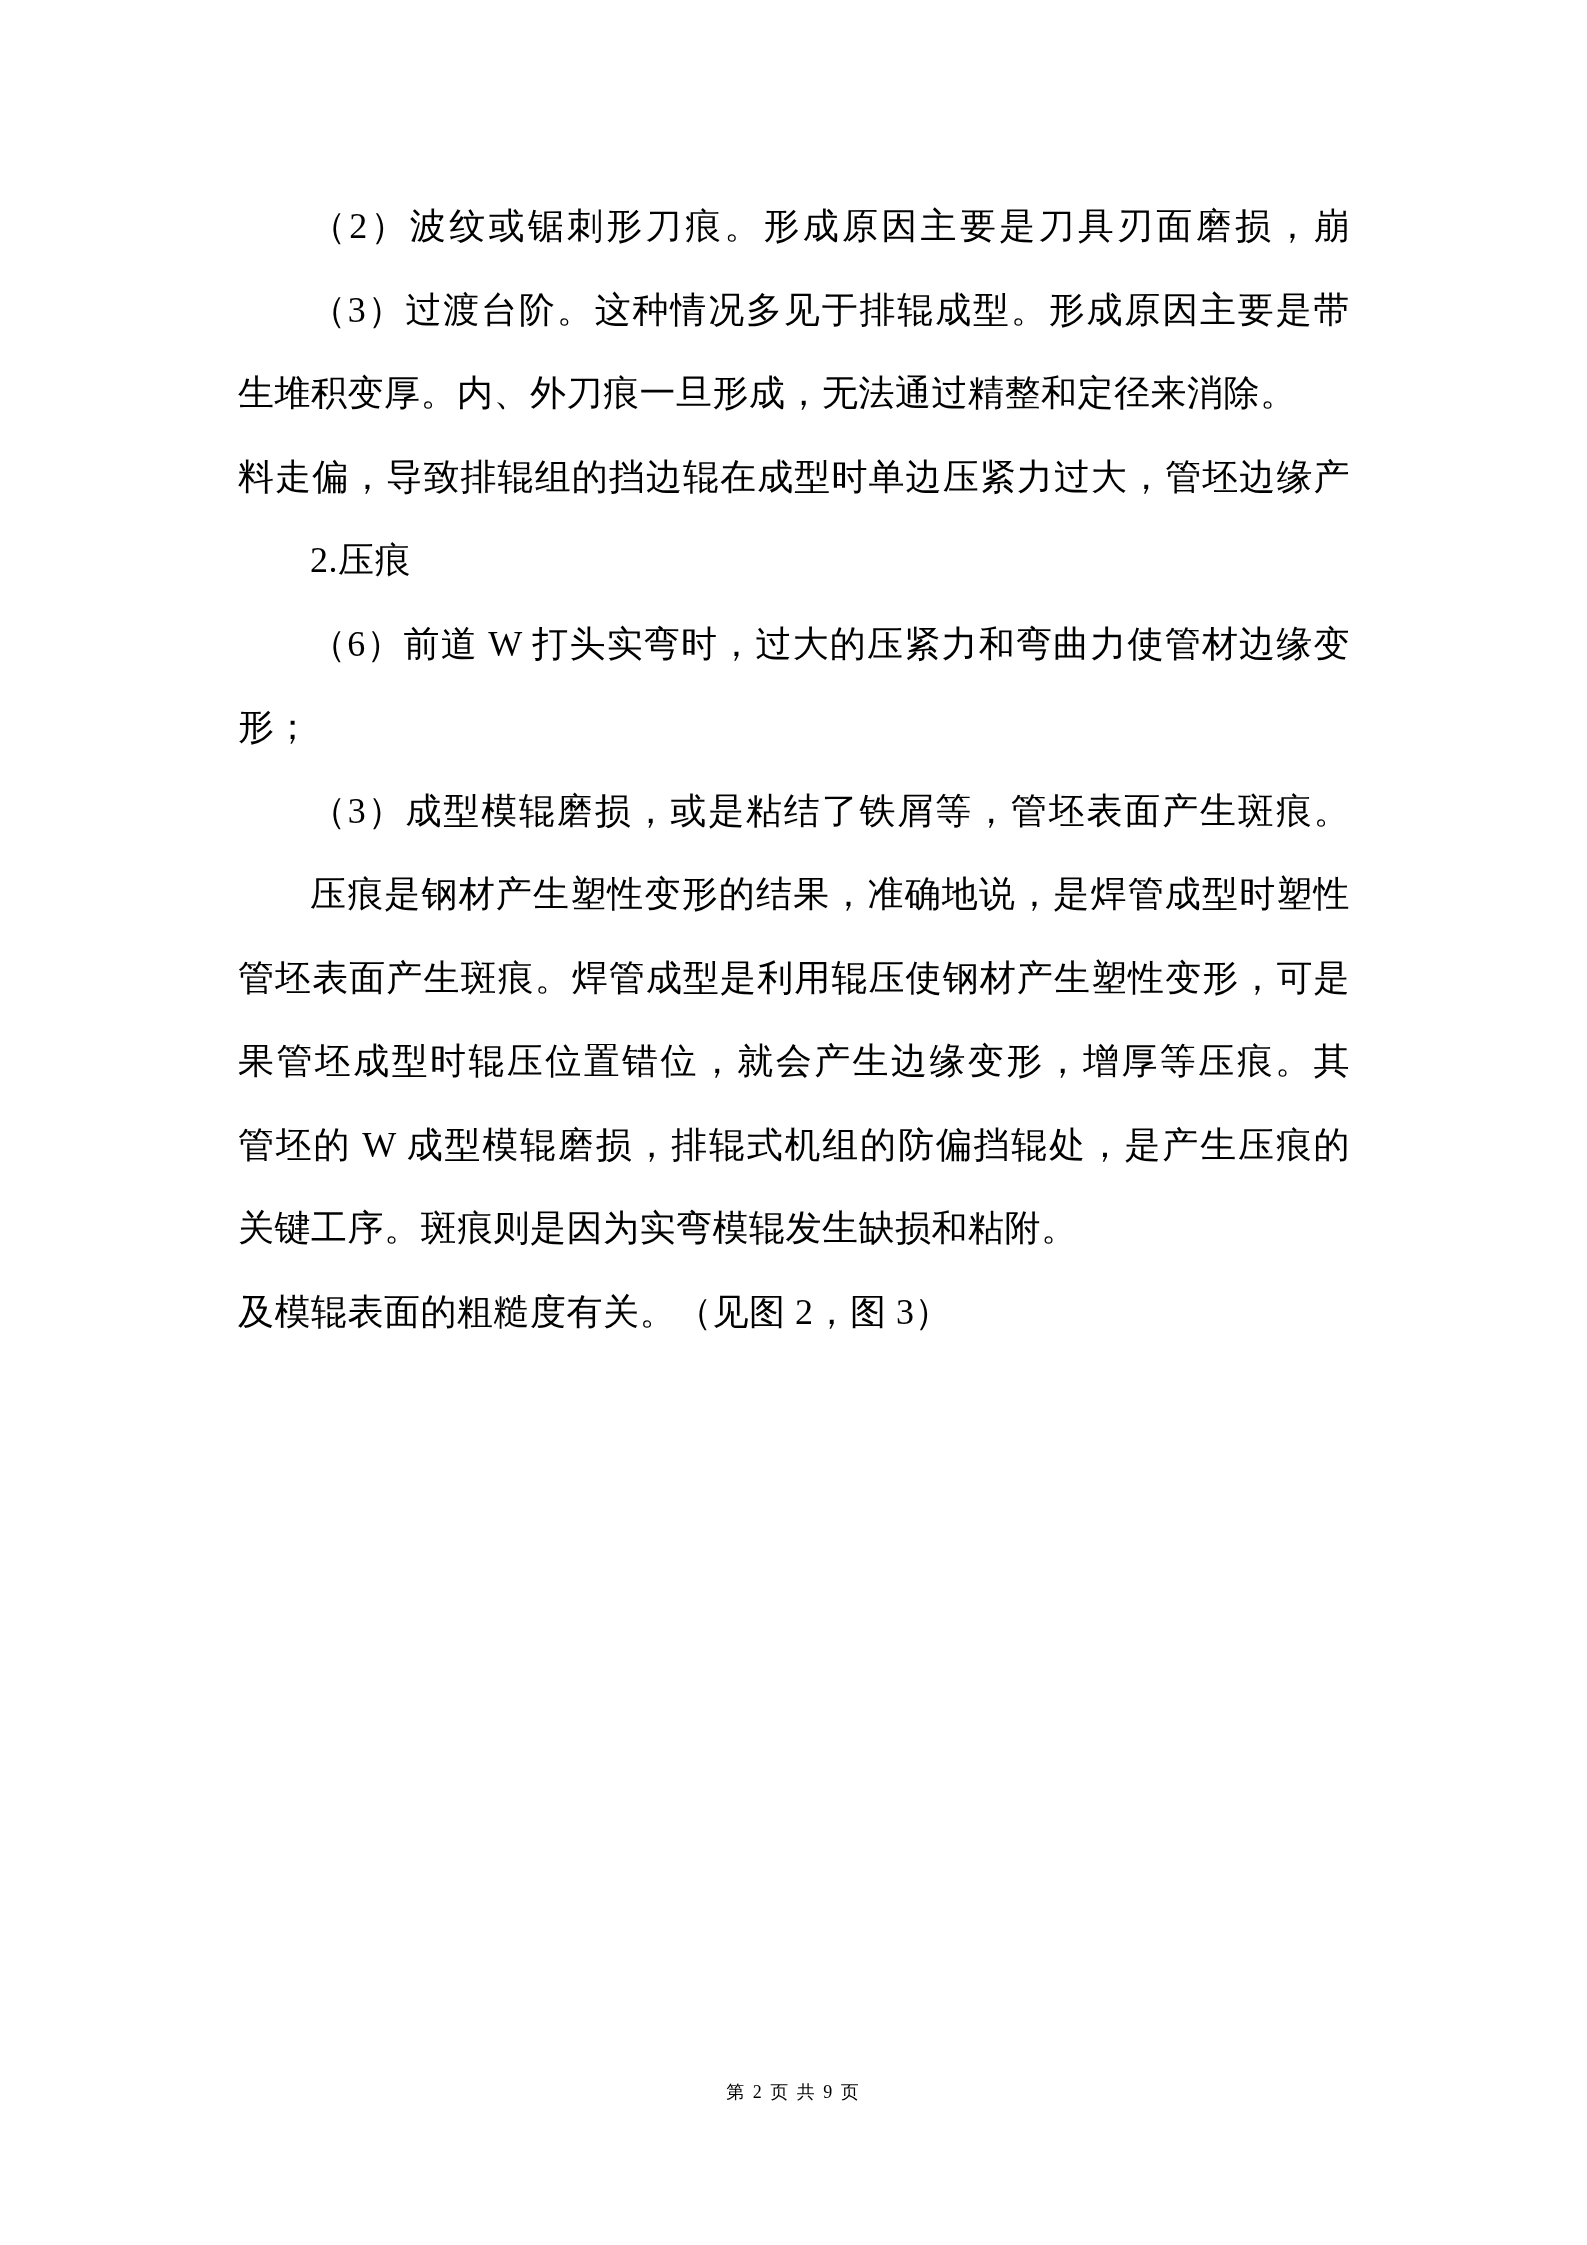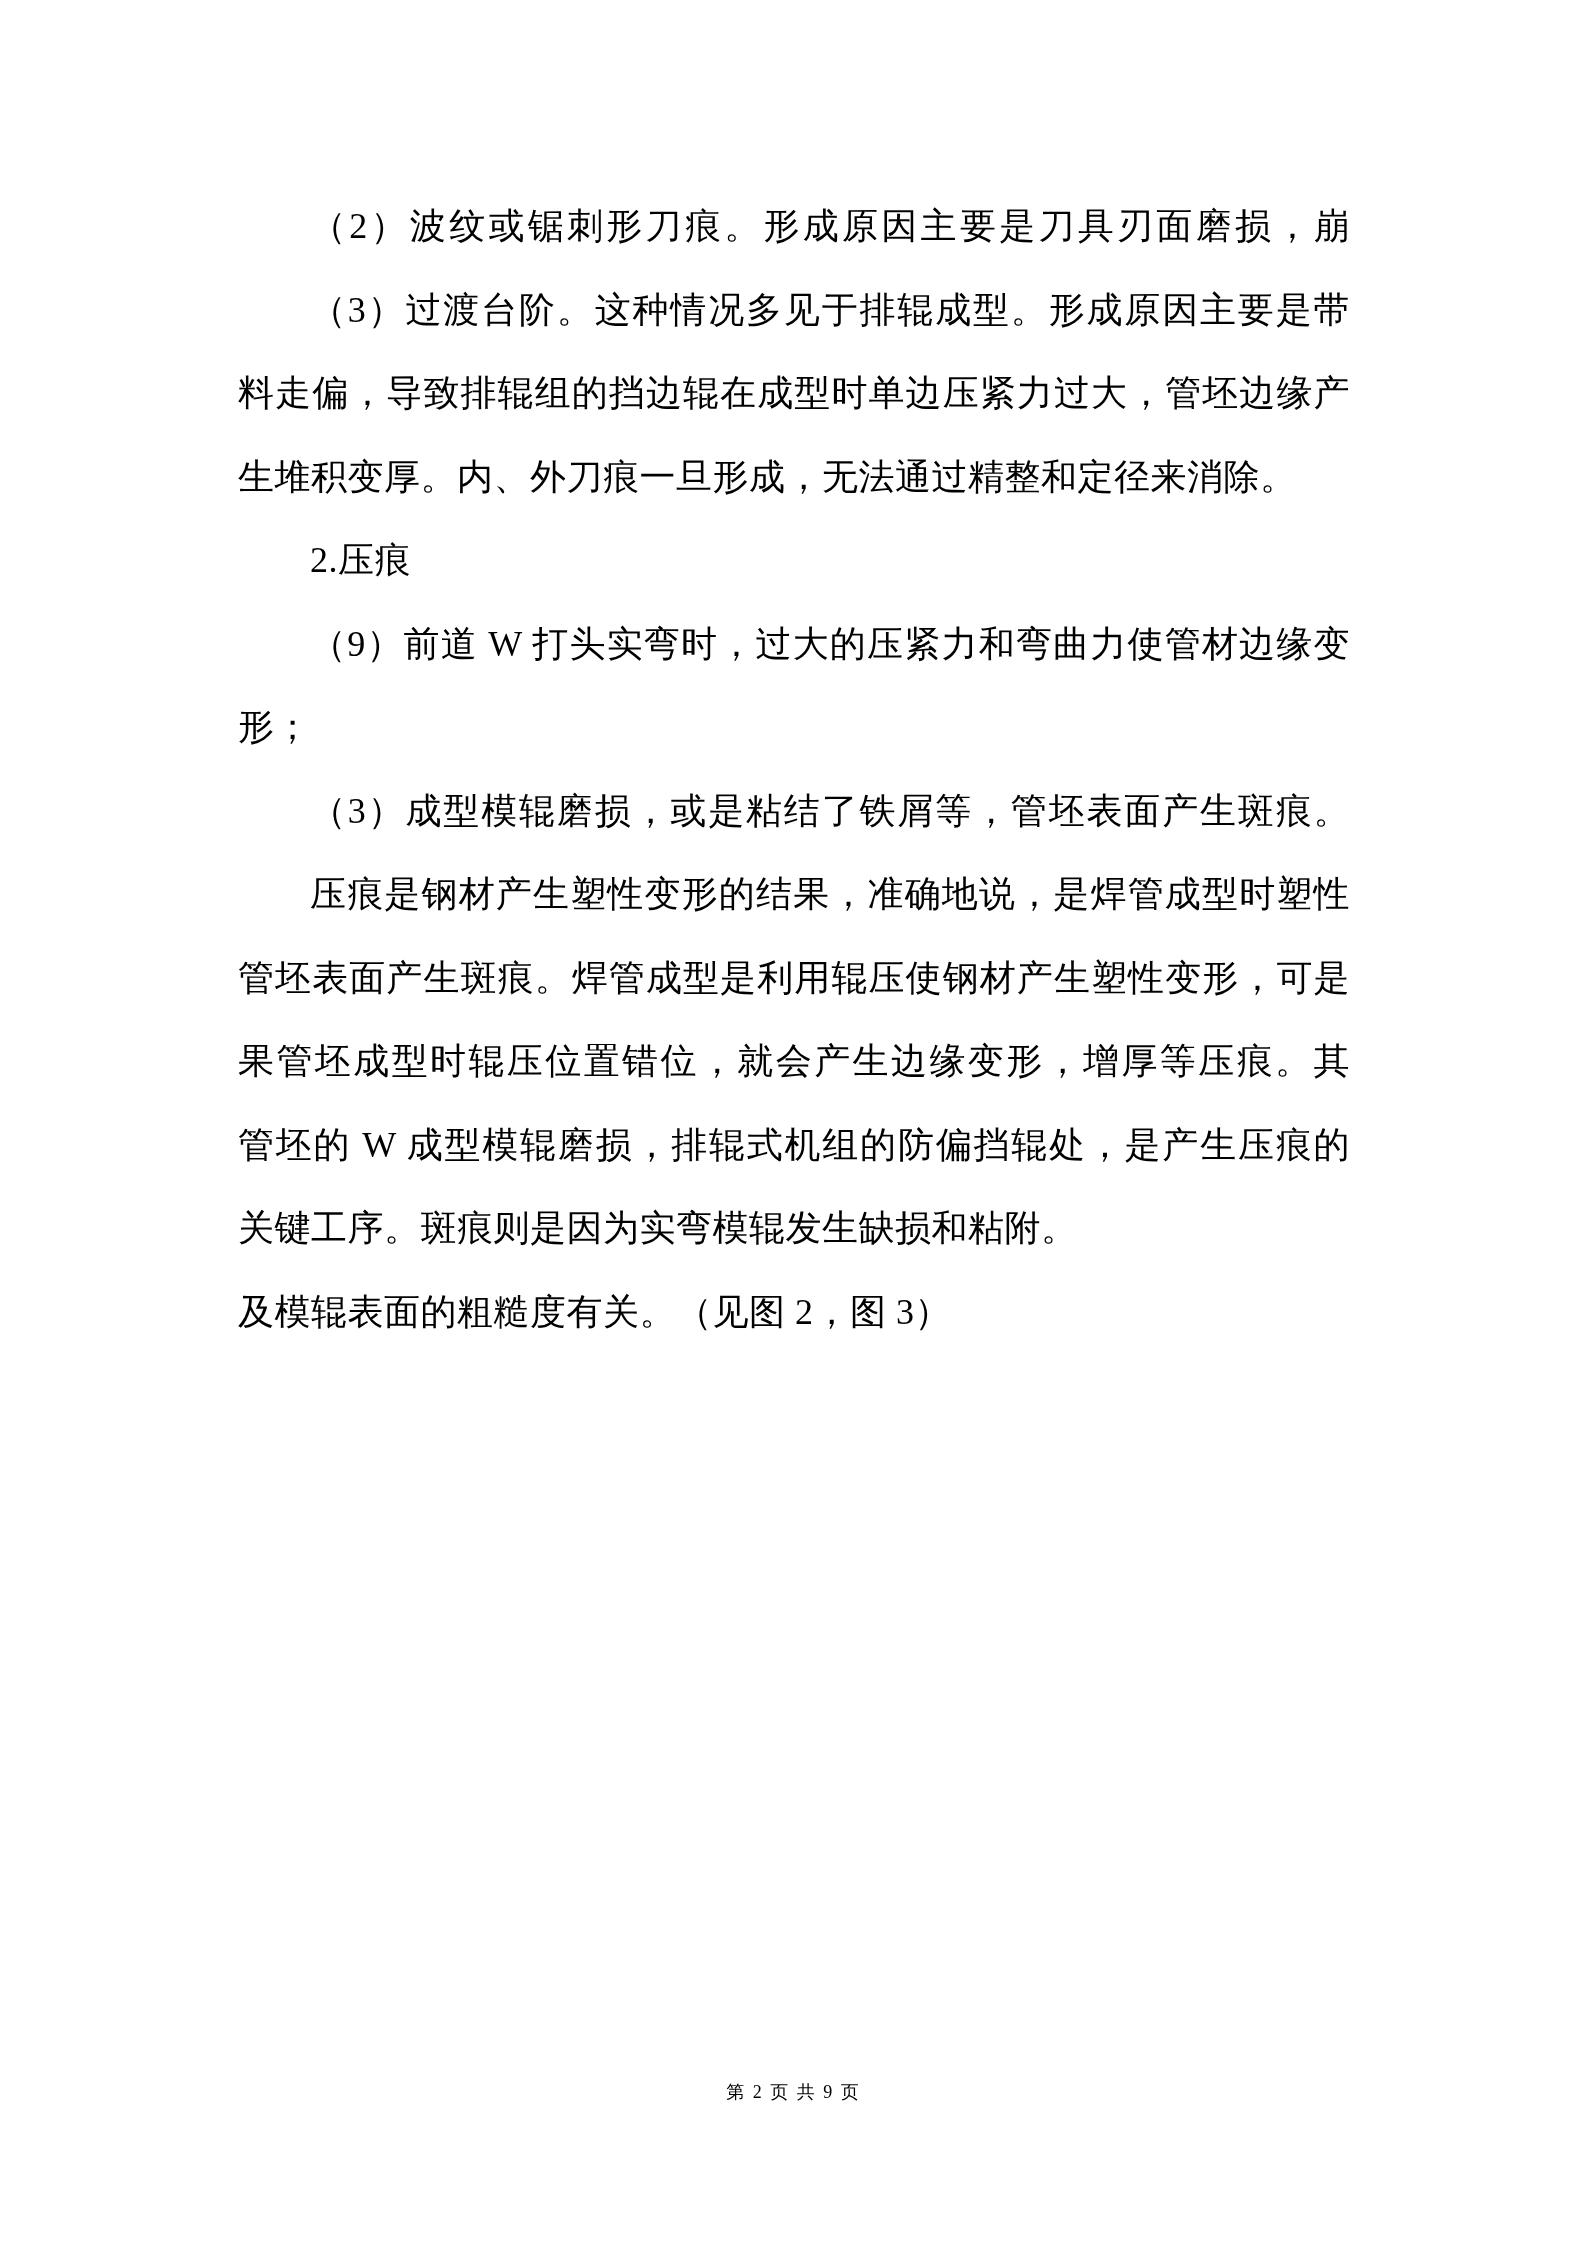--- a/index.html
+++ b/index.html
@@ -56,24 +56,24 @@
     letter-spacing: 2px;
   }
 </style>
 </head>
 <body>
 
 <div class="page">
   <div class="text-block">
     <div class="line indent justify">（2）波纹或锯刺形刀痕。形成原因主要是刀具刃面磨损，崩口；</div>
     <div class="line indent justify">（3）过渡台阶。这种情况多见于排辊成型。形成原因主要是带</div>
+    <div class="line">生堆积变厚。内、外刀痕一旦形成，无法通过精整和定径来消除。</div>
     <div class="line justify">料走偏，导致排辊组的挡边辊在成型时单边压紧力过大，管坯边缘产</div>
-    <div class="line">生堆积变厚。内、外刀痕一旦形成，无法通过精整和定径来消除。</div>
     <div class="line indent">2.压痕</div>
-    <div class="line indent justify">（9）前道 W 打头实弯时，过大的压紧力和弯曲力使管材边缘变</div>
+    <div class="line indent justify">（6）前道 W 打头实弯时，过大的压紧力和弯曲力使管材边缘变</div>
     <div class="line">形；</div>
     <div class="line indent justify">（3）成型模辊磨损，或是粘结了铁屑等，管坯表面产生斑痕。</div>
     <div class="line indent justify">压痕是钢材产生塑性变形的结果，准确地说，是焊管成型时塑性</div>
     <div class="line justify">管坯表面产生斑痕。焊管成型是利用辊压使钢材产生塑性变形，可是如</div>
     <div class="line justify">果管坯成型时辊压位置错位，就会产生边缘变形，增厚等压痕。其中，</div>
     <div class="line justify">管坯的 W 成型模辊磨损，排辊式机组的防偏挡辊处，是产生压痕的</div>
     <div class="line">关键工序。斑痕则是因为实弯模辊发生缺损和粘附。</div>
     <div class="line">及模辊表面的粗糙度有关。（见图 2，图 3）</div>
   </div>
 

